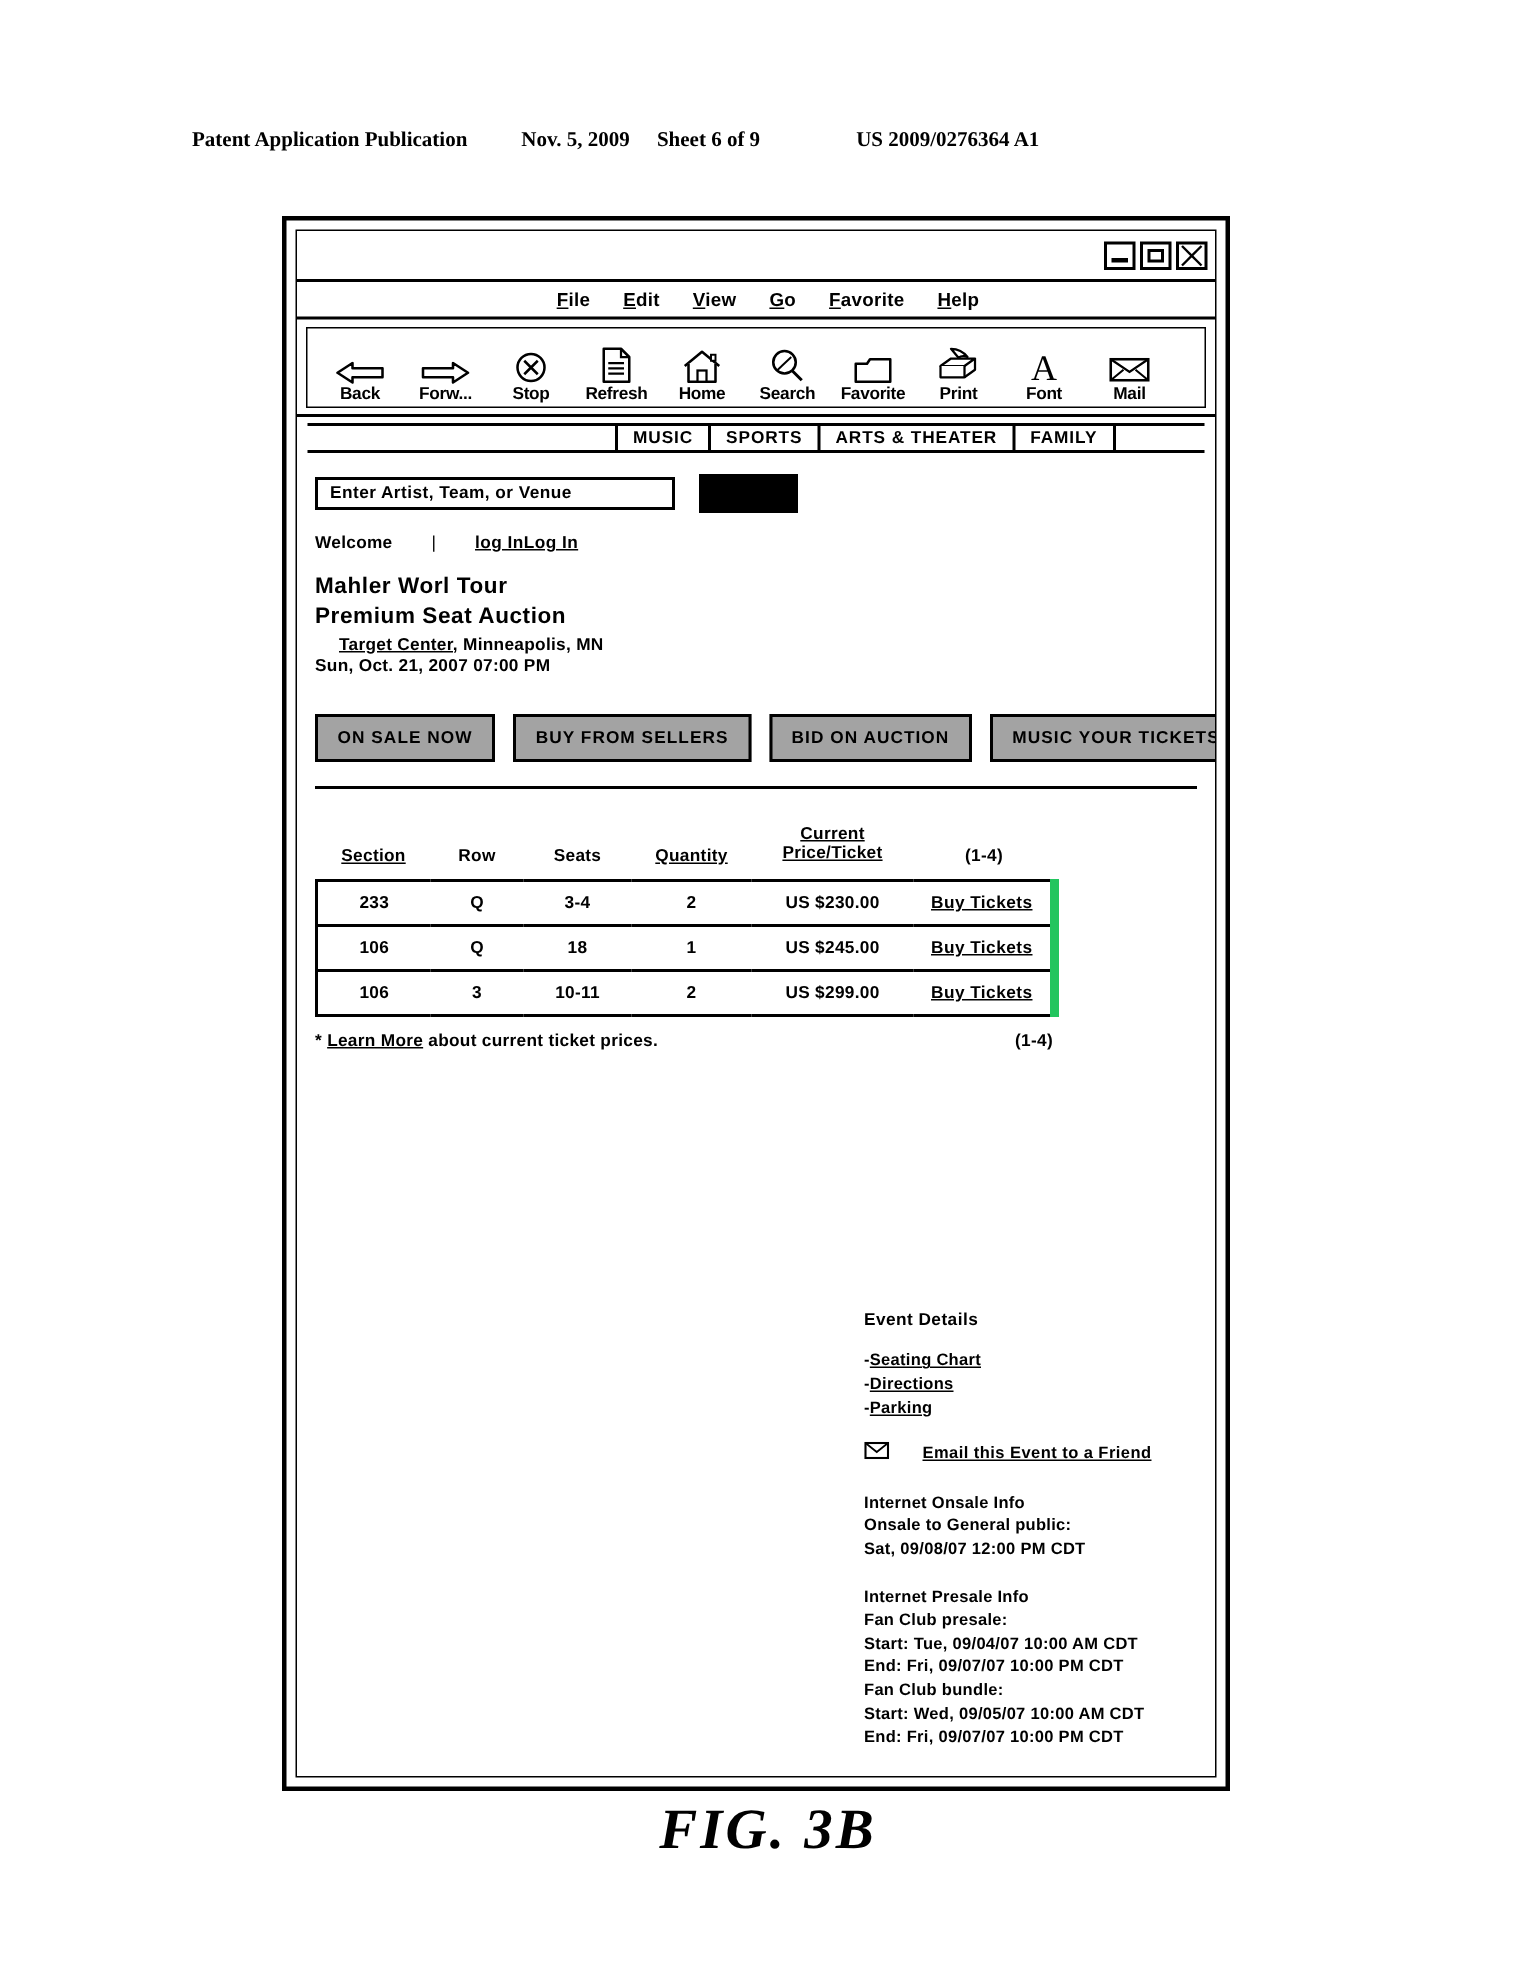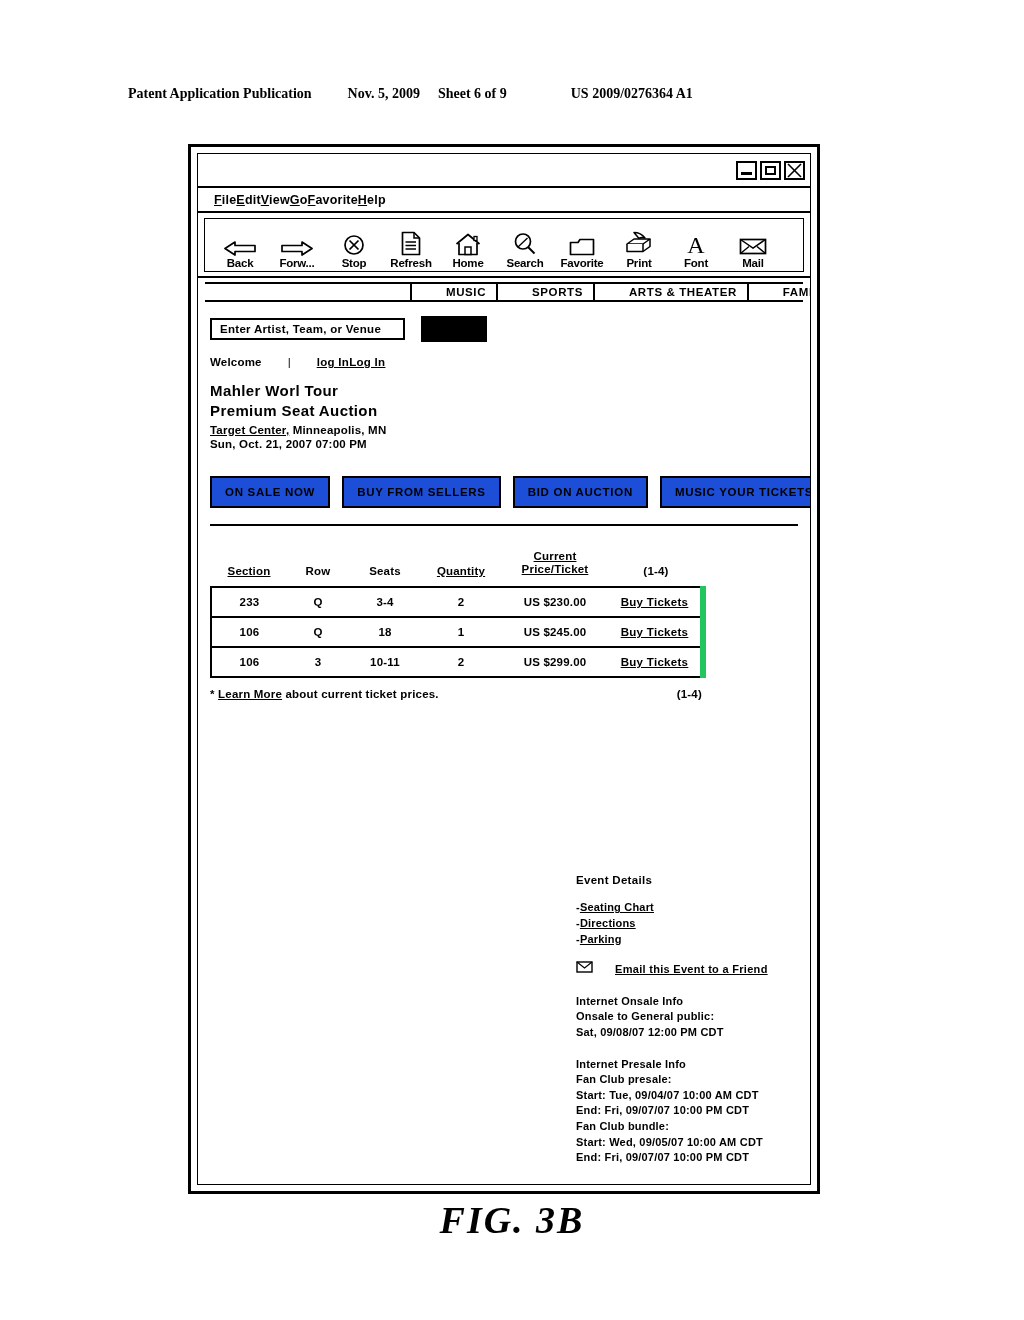--- a/index.html
+++ b/index.html
@@ -88,20 +88,22 @@
 
   
   .menubar {
     height: 25px;
     border-bottom: 2px solid #000;
     display: flex;
     align-items: center;
     padding-left: 16px;
     box-sizing: border-box;
     flex: none;
+    gap: 22px;
+    justify-content: center;
   }
   .menu-item {
     font-size: 12.5px;
     font-weight: bold;
     letter-spacing: .2px;
     white-space: nowrap;
   }
   .menu-item .acc { text-decoration: underline; }
 
   
@@ -157,40 +159,39 @@
   .navtab {
     display: flex;
     align-items: center;
     justify-content: center;
     padding: 0 10px;
     border-right: 2px solid #000;
     font-size: 11.5px;
     font-weight: bold;
     letter-spacing: .6px;
     white-space: nowrap;
-    margin-left: 24px;
   }
   .navtab-spacer-r { flex: 1 1 auto; }
 
   
   .page {
     flex: 1 1 auto;
     position: relative;
     padding: 14px 12px 0 12px;
     box-sizing: border-box;
     overflow: hidden;
   }
 
   .search-row {
     display: flex;
     align-items: center;
     gap: 16px;
   }
   .search-box {
-    width: 195px;
+    width: 240px;
     height: 22px;
     border: 2px solid #000;
     box-sizing: border-box;
     display: flex;
     align-items: center;
     padding-left: 8px;
     font-size: 11.5px;
     font-weight: bold;
     letter-spacing: .3px;
     background: #fff;
@@ -218,21 +219,21 @@
     font-weight: bold;
     letter-spacing: .4px;
     line-height: 1.32;
   }
   .event-venue {
     font-size: 11.5px;
     font-weight: bold;
     margin-top: 3px;
     letter-spacing: .2px;
   }
-  .event-venue .vlink { text-decoration: underline; }
+  .event-venue .vlink { text-decoration: underline; margin-left: 16px; }
   .event-date {
     font-size: 11.5px;
     font-weight: bold;
     margin-top: 2px;
     letter-spacing: .2px;
   }
 
   .actions-row {
     margin-top: 26px;
     display: flex;
@@ -242,21 +243,21 @@
     border: 2px solid #000;
     height: 28px;
     display: flex;
     align-items: center;
     justify-content: center;
     padding: 0 13px;
     font-size: 11.5px;
     font-weight: bold;
     letter-spacing: .7px;
     white-space: nowrap;
-    background: #1d4ed8;
+    background: #a3a3a3;
   }
 
   .rule {
     margin-top: 16px;
     border-top: 2px solid #000;
     width: 100%;
   }
 
   
   .ticket-table {

